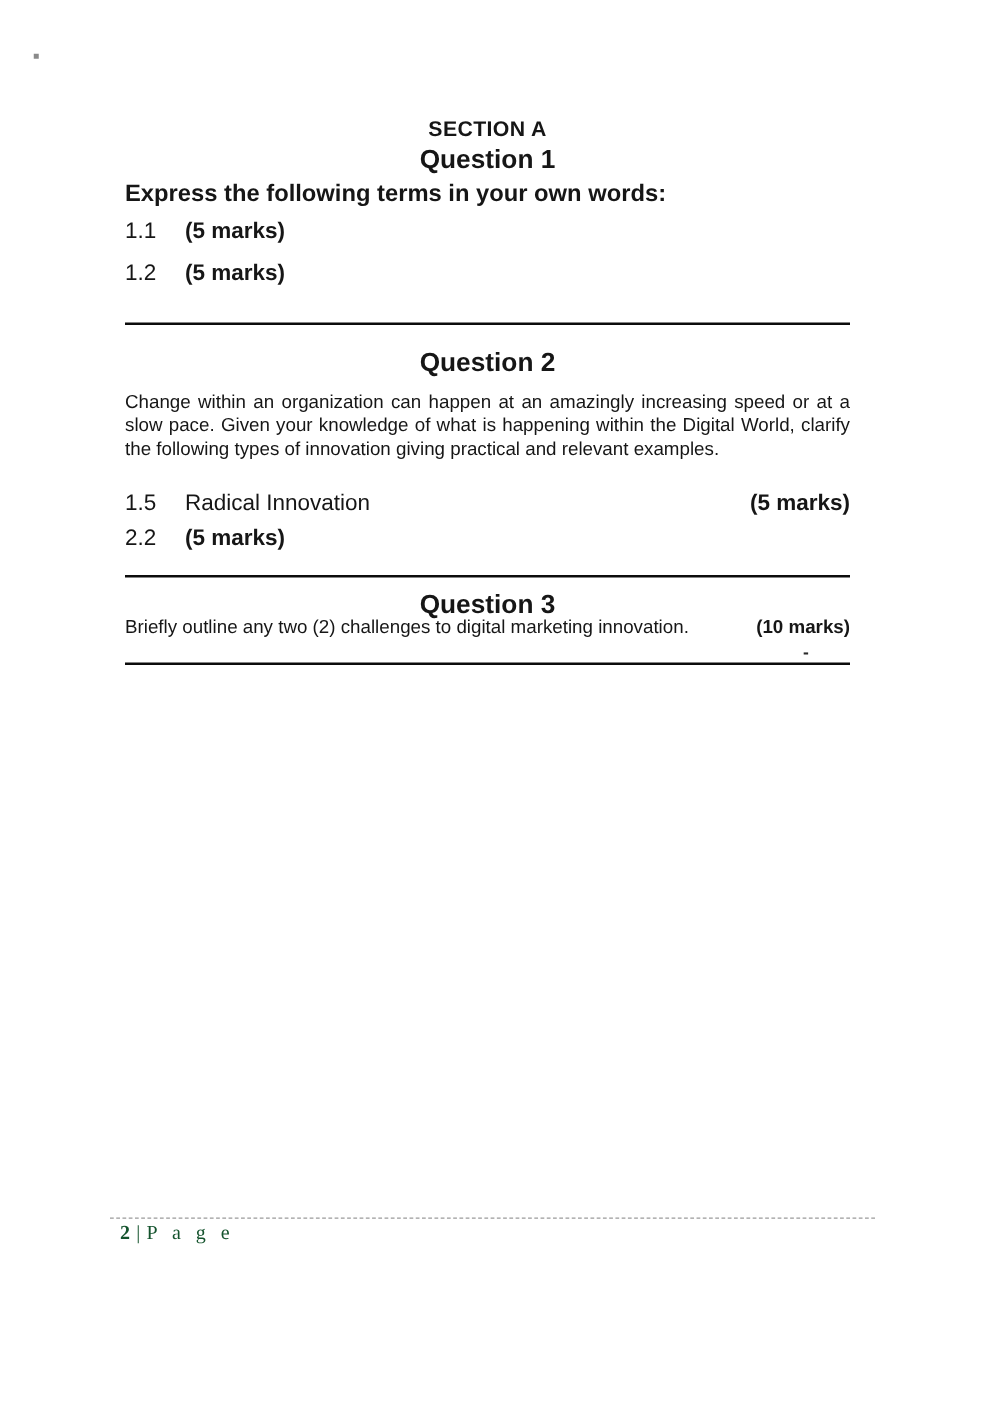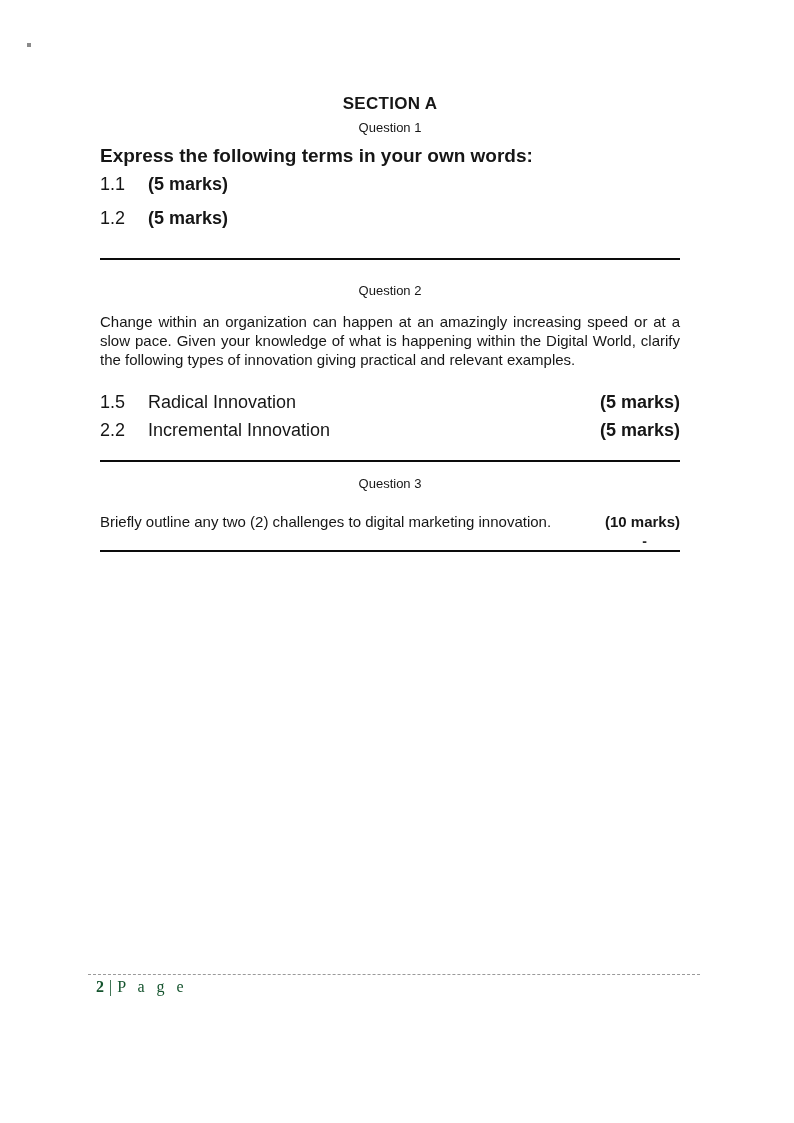--- a/index.html
+++ b/index.html
@@ -34,22 +34,22 @@
     margin: 95px 0 0 0;
     text-align: center;
     font-size: 17px;
     font-weight: bold;
     line-height: 18px;
     letter-spacing: 0.3px;
   }
   .question-title {
     margin: 6px 0 0 0;
     text-align: center;
-    font-size: 13px;
-    font-weight: normal;
+    font-size: 21px;
+    font-weight: bold;
     line-height: 18px;
   }
   .q2-title { margin-top: 22px; }
   .q3-title { margin-top: 13px; }
   .intro {
     margin: 10px 0 0 0;
     font-size: 19px;
     line-height: 18px;
     font-weight: bold;
   }
@@ -84,21 +84,21 @@
     margin-top: 31px;
     border: 0;
     border-top: 2.5px solid #0c0c0c;
   }
   .rule-2 { margin-top: 21px; }
   .rule-3 { margin-top: 3px; }
   .q3-row {
     display: flex;
     justify-content: space-between;
     align-items: baseline;
-    margin-top: 20px;
+    margin-top: 0;
     font-size: 15px;
     line-height: 18px;
   }
   .stray-dash {
     margin-top: 4px;
     padding-right: 33px;
     text-align: right;
     font-size: 14px;
     font-weight: bold;
     line-height: 12px;
@@ -160,21 +160,20 @@
     <p class="para">Change within an organization can happen at an amazingly increasing speed or at a slow pace.  Given your knowledge of what is happening within the Digital World, clarify the following types of innovation giving practical and relevant examples.</p>
 
     <div class="item-row row-2-1">
       <span class="num">1.5</span>
       <span class="label">Radical Innovation</span>
       <span class="marks">(5 marks)</span>
     </div>
 
     <div class="item-row row-2-2">
       <span class="num">2.2</span>
-      <span class="label">Incremental Innovation</span>
       <span class="marks">(5 marks)</span>
     </div>
 
     <hr class="rule rule-2">
 
     <div class="question-title q3-title">Question 3</div>
 
     <div class="q3-row">
       <span>Briefly outline any two (2) challenges to digital marketing innovation.</span>
       <span class="marks">(10 marks)</span>

